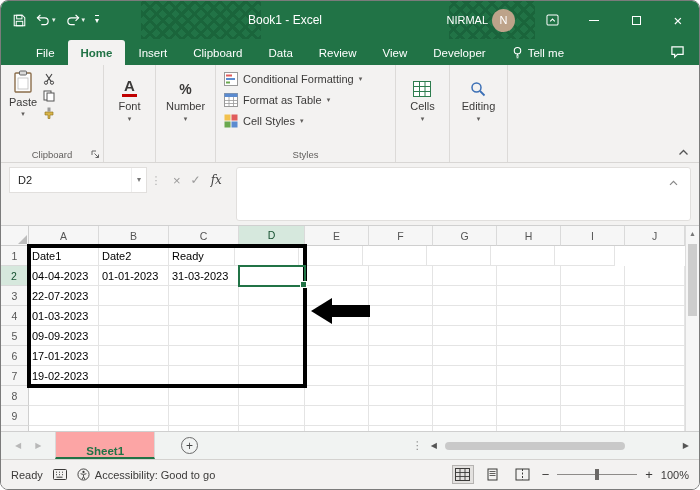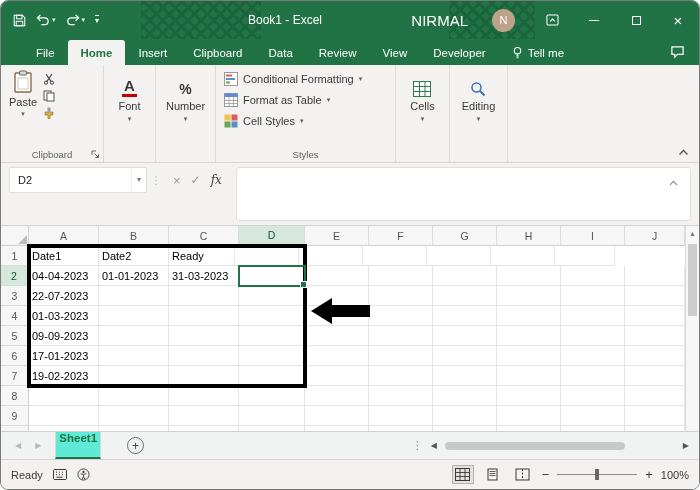--- a/index.html
+++ b/index.html
@@ -24,21 +24,21 @@
       repeating-linear-gradient(-45deg,#0c4526 0 3px,transparent 3px 9px);}
   .deco.d1{left:140px;width:120px;}
   .deco.d2{left:448px;width:86px;}
   .qat{display:flex;align-items:center;gap:10px;padding-left:12px;z-index:2;}
   .qat .pair{display:flex;align-items:center;gap:2px;}
   .tiny-caret{font-size:7px;color:rgba(255,255,255,.9);}
   .qat-custom{border-top:1.5px solid #fff;font-size:8px;color:#fff;padding-top:1px;line-height:8px;}
   .tb-title{position:absolute;left:0;right:130px;text-align:center;font-size:12px;
     color:#fff;pointer-events:none;z-index:1;}
   .tb-right{margin-left:auto;display:flex;align-items:center;z-index:2;height:100%;}
-  .tb-user{font-size:15px;margin-right:24px;}
+  .tb-user{font-size:11px;margin-right:4px;}
   .avatar{width:23px;height:23px;border-radius:50%;background:var(--avatar);
     display:flex;align-items:center;justify-content:center;font-size:11px;
     color:#fff;margin-right:16px;}
   .wbtn{width:42px;height:100%;display:flex;align-items:center;justify-content:center;}
   .wbtn .bar{width:10px;height:1px;background:#fff;}
   .wbtn .box{width:9px;height:9px;border:1px solid #fff;}
   .wbtn.close{font-size:15px;line-height:1;}
 
   
   .menubar{height:26px;background:var(--green);display:flex;align-items:flex-end;
@@ -125,22 +125,22 @@
   .vscroll{position:absolute;top:0;right:0;bottom:0;width:14px;background:#f6f6f6;
     border-left:1px solid #ddd;z-index:8;}
   .varrow{display:block;text-align:center;font-size:7px;color:#777;padding-top:4px;}
   .vthumb{position:absolute;left:2px;top:18px;width:9px;height:72px;background:#cdcdcd;}
 
   
   .sheetbar{height:28px;background:#f1f3f2;border-top:1px solid #cfcfcf;display:flex;
     align-items:stretch;flex-shrink:0;font-size:11.5px;}
   .snav{display:flex;align-items:center;gap:14px;padding:0 14px;color:#9a9a9a;
     font-size:8px;}
-  .sheet-tab{background:#5eead4;color:var(--green);font-weight:bold;display:flex;
-    align-items:flex-start;padding:0 3px;border-left:1px solid #d9d9d9;
+  .sheet-tab{background:#fca5a5;color:var(--green);font-weight:bold;display:flex;
+    align-items:flex-end;padding:0 30px;border-left:1px solid #d9d9d9;
     border-right:1px solid #d9d9d9;border-bottom:2px solid var(--green);}
   .add-sheet{width:17px;height:17px;border:1px solid #6b6b6b;border-radius:50%;
     color:#444;display:flex;align-items:center;justify-content:center;font-size:12px;
     line-height:1;align-self:center;margin-left:26px;}
   .sheet-right{margin-left:auto;display:flex;align-items:center;gap:8px;
     padding-right:10px;}
   .vdots{color:#8a8a8a;font-size:11px;}
   .harrow{font-size:8px;color:#555;}
   .htrack{width:230px;height:10px;display:flex;align-items:center;}
   .hthumb{width:180px;height:8px;background:#c9c9c9;border-radius:4px;}
@@ -602,20 +602,21 @@
           </svg>
       </span>
       <span style="display:flex;align-items:center;gap:5px;">
         <span style="display:flex;">
           <svg width="13" height="13" viewBox="0 0 14 14">
               <circle cx="7" cy="7" r="6" fill="none" stroke="#3b3a39"></circle>
               <circle cx="7" cy="4.2" r="1.2" fill="#3b3a39"></circle>
               <path d="M3.9 6.1c2 .9 4.2 .9 6.2 0M7 7.4v2M7 9.4 5.4 12M7 9.4 8.6 12" stroke="#3b3a39" fill="none"></path>
             </svg>
         </span>
+        <span>Accessibility: Good to go</span>
       </span>
     </div>
     <div class="sb-right">
       <span class="view-btn active">
         <svg width="15" height="13" viewBox="0 0 15 13">
             <rect x="0.5" y="0.5" width="14" height="12" fill="none" stroke="#3b3a39"></rect>
             <path d="M0.5 4.5h14M0.5 8.5h14M5 0.5v12M10 0.5v12" stroke="#3b3a39" stroke-width="0.9"></path>
           </svg>
       </span>
       <span class="view-btn">

